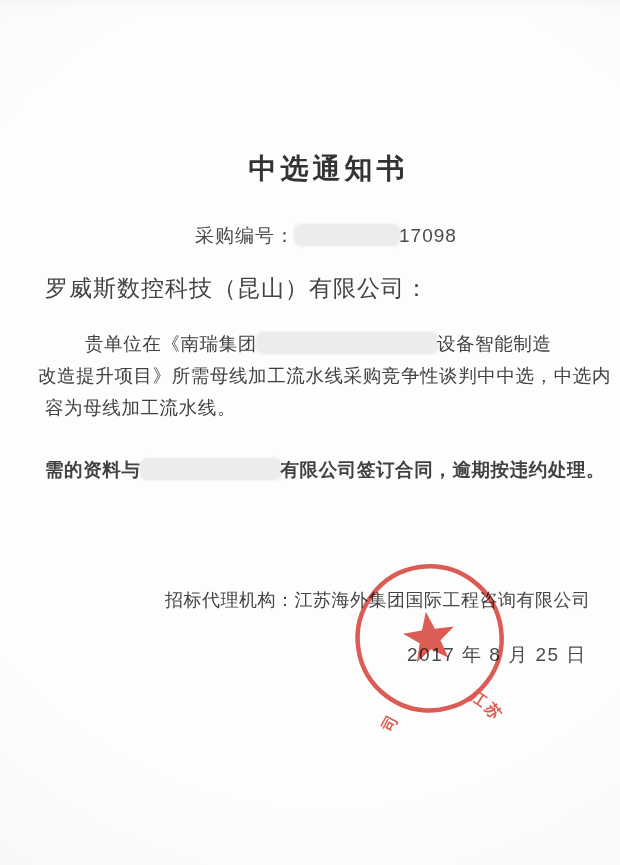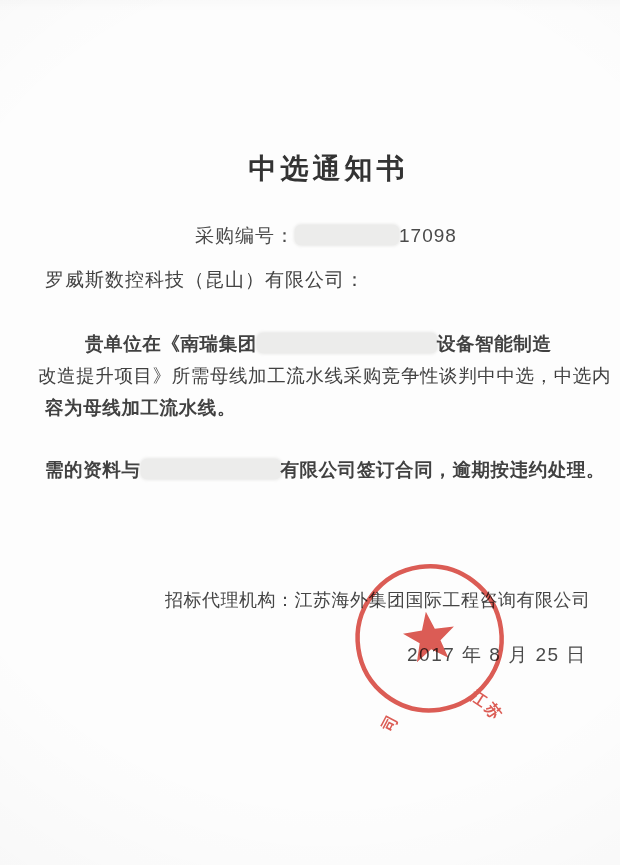--- a/index.html
+++ b/index.html
@@ -16,25 +16,25 @@
       radial-gradient(circle at 50% 45%, rgba(0,0,0,0) 70%, rgba(0,0,0,0.018) 100%);
     color:#3e3e3e;
     padding-left:37px;
   }
   .abs{position:absolute;white-space:nowrap;}
   .title{
     left:0;right:0;top:150px;text-align:center;
     font-size:28px;font-weight:bold;letter-spacing:4px;color:#333;
   }
   .proc-line{left:195px;top:206px;font-size:19px;letter-spacing:1px;color:#4a4a4a;margin-top:17px;}
-  .addressee{left:45px;top:267px;font-size:19px;letter-spacing:1px;color:#434343;}
+  .addressee{left:45px;top:273px;font-size:23px;letter-spacing:1px;color:#434343;}
   .bline{font-size:18.5px;letter-spacing:0.6px;color:#414141;}
-  .l1{left:85px;top:331px;font-weight:bold;}
+  .l1{left:85px;top:331px;}
   .l2{left:38px;top:363px;text-align:right;}
-  .l3{left:45px;top:395px;font-weight:bold;}
+  .l3{left:45px;top:395px;}
   .l4{left:85px;top:427px;}
   .l5{left:45px;top:457px;font-weight:bold;}
   .agency{left:165px;top:588px;font-size:18px;letter-spacing:0.5px;color:#454545;}
   .dateline{left:407px;top:642px;font-size:19px;letter-spacing:1.5px;color:#4a4a4a;}
   .redact{
     display:inline-block;vertical-align:-3px;height:20px;border-radius:6px;
     background:#ececeb;
     box-shadow:0 0 3px 1px rgba(230,230,228,0.9);
   }
   .redact.w1{width:104px;}

